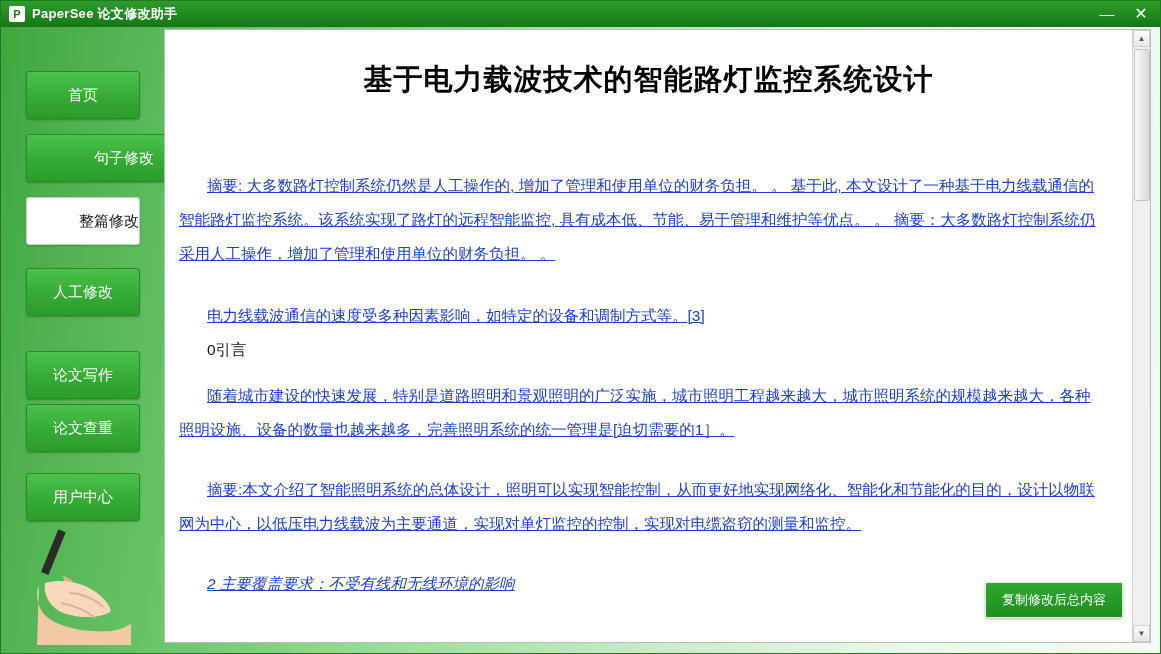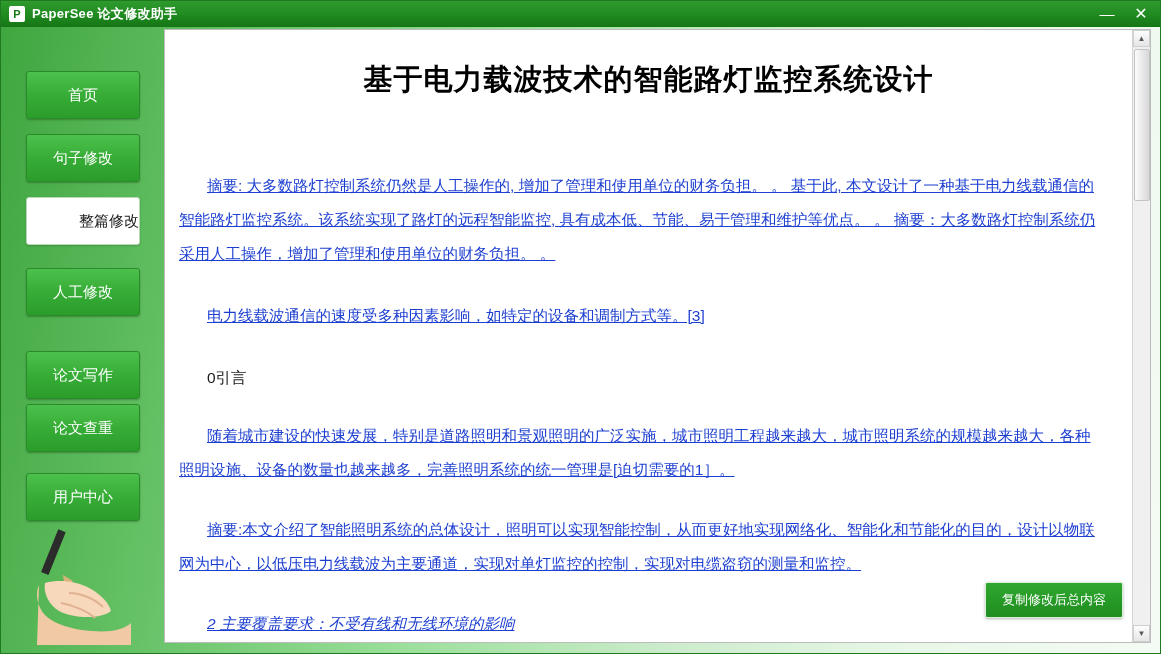--- a/index.html
+++ b/index.html
@@ -213,21 +213,21 @@
     <div class="app-icon">P</div>
     <div class="app-title">PaperSee 论文修改助手</div>
     <div class="win-buttons">
       <div class="win-btn minimize">—</div>
       <div class="win-btn close">✕</div>
     </div>
   </div>
 
   <div class="sidebar">
     <div class="nav-btn" style="top:44px;">首页</div>
-    <div class="nav-btn" style="top:107px;">句子修改</div>
+    <div class="nav-btn" style="top:107px;padding-left:41px;">句子修改</div>
     <div class="nav-btn active" style="top:170px;">整篇修改</div>
     <div class="nav-btn" style="top:241px;">人工修改</div>
     <div class="nav-btn" style="top:324px;">论文写作</div>
     <div class="nav-btn" style="top:377px;">论文查重</div>
     <div class="nav-btn" style="top:446px;">用户中心</div>
 
     <svg class="hand-deco" viewBox="0 0 140 130">
       <g>
         <rect x="34" y="6" width="8" height="46" transform="rotate(22 38 30)" fill="#2b2b2b"></rect>
         <polygon points="48,52 58,58 50,64" fill="#d9b27a"></polygon>
@@ -240,23 +240,23 @@
   </div>
 
   <div class="content-panel">
     <div class="doc-area">
       <div class="doc-title">基于电力载波技术的智能路灯监控系统设计</div>
 
       <p class="para link" style="margin-top:69px;"><span class="indent"></span><span>摘要: 大多数路灯控制系统仍然是人工操作的, 增加了管理和使用单位的财务负担。 。 基于此, 本文设计了一种基于电力线载通信的智能路灯监控系统。该系统实现了路灯的远程智能监控, 具有成本低、节能、易于管理和维护等优点。 。 摘要：大多数路灯控制系统仍采用人工操作，增加了管理和使用单位的财务负担。 。</span></p>
 
       <p class="para link" style="margin-top:28px;"><span class="indent"></span><span>电力线载波通信的速度受多种因素影响，如特定的设备和调制方式等。[3]</span></p>
 
-      <p class="para plain" style="margin-top:28px;"><span class="indent"></span><span>0引言</span></p>
-
-      <p class="para link" style="margin-top:24px;"><span class="indent"></span><span>随着城市建设的快速发展，特别是道路照明和景观照明的广泛实施，城市照明工程越来越大，城市照明系统的规模越来越大，各种照明设施、设备的数量也越来越多，完善照明系统的统一管理是[迫切需要的1］。</span></p>
+      <p class="para plain" style=""><span class="indent"></span><span>0引言</span></p>
+
+      <p class="para link" style="margin-top:12px;"><span class="indent"></span><span>随着城市建设的快速发展，特别是道路照明和景观照明的广泛实施，城市照明工程越来越大，城市照明系统的规模越来越大，各种照明设施、设备的数量也越来越多，完善照明系统的统一管理是[迫切需要的1］。</span></p>
 
       <p class="para link" style="margin-top:26px;"><span class="indent"></span><span>摘要:本文介绍了智能照明系统的总体设计，照明可以实现智能控制，从而更好地实现网络化、智能化和节能化的目的，设计以物联网为中心，以低压电力线载波为主要通道，实现对单灯监控的控制，实现对电缆盗窃的测量和监控。</span></p>
 
       <p class="para link" style="margin-top:26px;font-style:italic;"><span class="indent"></span><span>2 主要覆盖要求：不受有线和无线环境的影响</span></p>
     </div>
 
     <div class="scrollbar">
       <div class="sb-arrow up">▲</div>
       <div class="sb-thumb"></div>
       <div class="sb-arrow down">▼</div>

